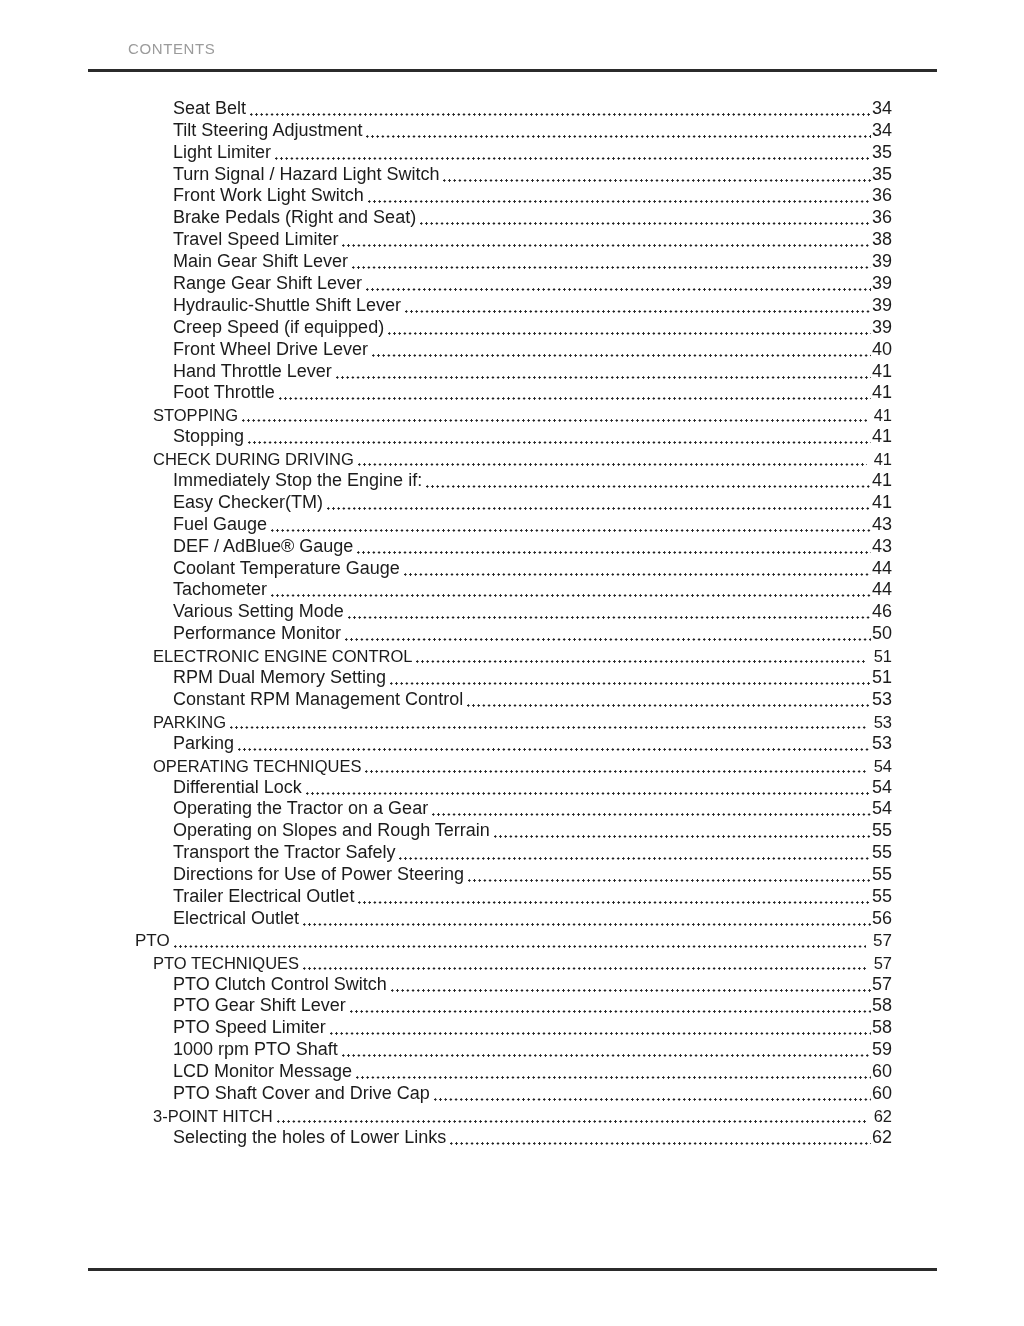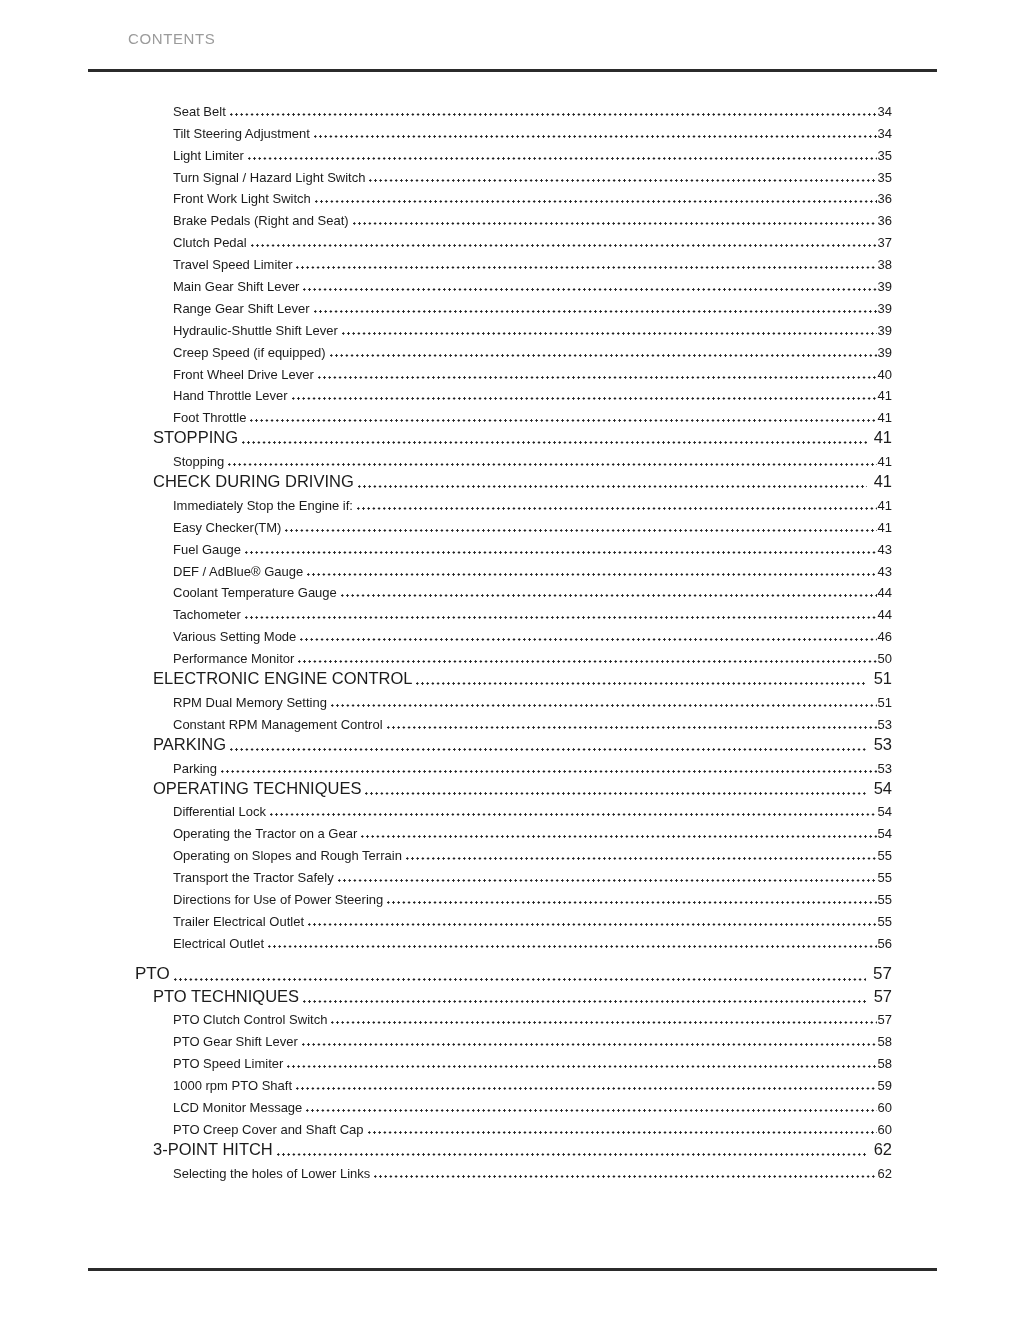--- a/index.html
+++ b/index.html
@@ -12,21 +12,21 @@
   .page {
     position: relative;
     width: 1024px;
     height: 1326px;
     background: #ffffff;
     overflow: hidden;
   }
   .header-title {
     position: absolute;
     left: 128px;
-    top: 30px;
+    top: 40px;
     font-size: 15px;
     letter-spacing: 0.6px;
     color: #9b9b9b;
   }
   .rule {
     position: absolute;
     left: 88px;
     width: 849px;
     height: 3px;
     background: #2b2b2b;
@@ -42,23 +42,23 @@
   }
   .row {
     display: flex;
     align-items: flex-end;
     height: 21.9px;
     width: 804px;
     box-sizing: border-box;
   }
   .row .title { white-space: nowrap; }
   .row .page-num { white-space: nowrap; }
-  .l3 { padding-left: 85px; font-size: 13px; }
+  .l3 { padding-left: 85px; font-size: 18px; }
   .l2 { padding-left: 65px; font-size: 16.5px; }
-  .l1 { padding-left: 47px; font-size: 17px; margin-top: 11px; }
+  .l1 { padding-left: 47px; font-size: 17px; }
   .leader {
     flex: 1;
     height: 3px;
     margin: 0 1px 3px 4px;
     background-image: radial-gradient(circle at 1.2px 1.5px, #212121 1px, transparent 1.25px);
     background-size: 5.2px 3px;
     background-repeat: repeat-x;
     background-position: left bottom;
   }
   .l1 .leader, .l2 .leader { margin-right: 7px; margin-bottom: 3px; }
@@ -95,25 +95,20 @@
         <span class="title">Front Work Light Switch</span>
         <span class="leader"></span>
         <span class="page-num">36</span>
       </div>
       <div class="row l3">
         <span class="title">Brake Pedals (Right and Seat)</span>
         <span class="leader"></span>
         <span class="page-num">36</span>
       </div>
       <div class="row l3">
-        <span class="title">Clutch Pedal</span>
-        <span class="leader"></span>
-        <span class="page-num">37</span>
-      </div>
-      <div class="row l3">
         <span class="title">Travel Speed Limiter</span>
         <span class="leader"></span>
         <span class="page-num">38</span>
       </div>
       <div class="row l3">
         <span class="title">Main Gear Shift Lever</span>
         <span class="leader"></span>
         <span class="page-num">39</span>
       </div>
       <div class="row l3">
@@ -295,21 +290,21 @@
         <span class="title">1000 rpm PTO Shaft</span>
         <span class="leader"></span>
         <span class="page-num">59</span>
       </div>
       <div class="row l3">
         <span class="title">LCD Monitor Message</span>
         <span class="leader"></span>
         <span class="page-num">60</span>
       </div>
       <div class="row l3">
-        <span class="title">PTO Creep Cover and Shaft Cap</span>
+        <span class="title">PTO Shaft Cover and Drive Cap</span>
         <span class="leader"></span>
         <span class="page-num">60</span>
       </div>
       <div class="row l2">
         <span class="title">3-POINT HITCH</span>
         <span class="leader"></span>
         <span class="page-num">62</span>
       </div>
       <div class="row l3">
         <span class="title">Selecting the holes of Lower Links</span>

